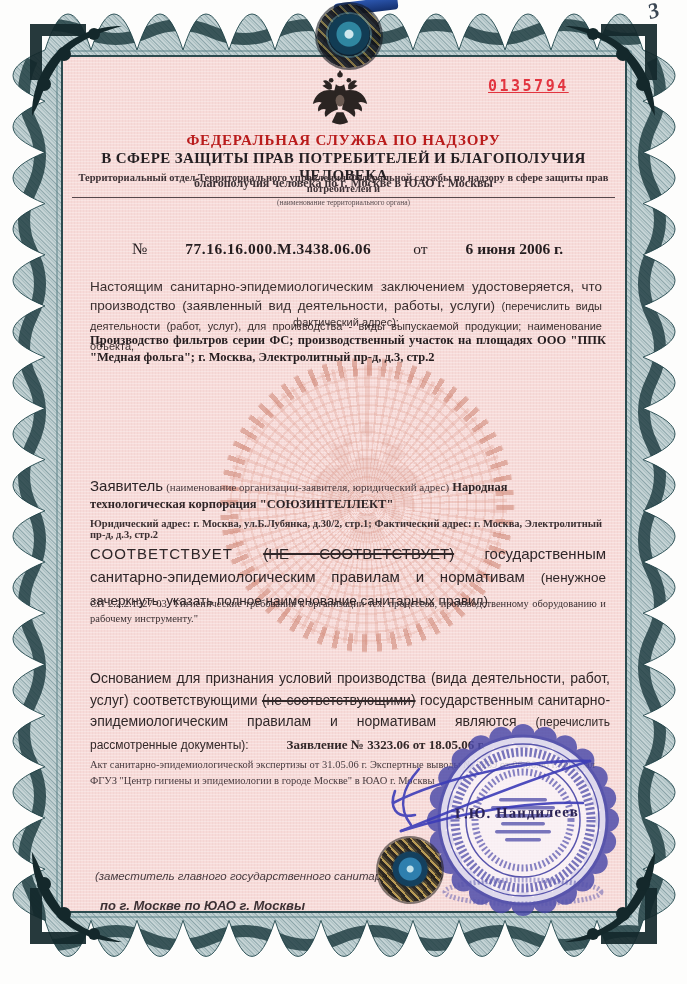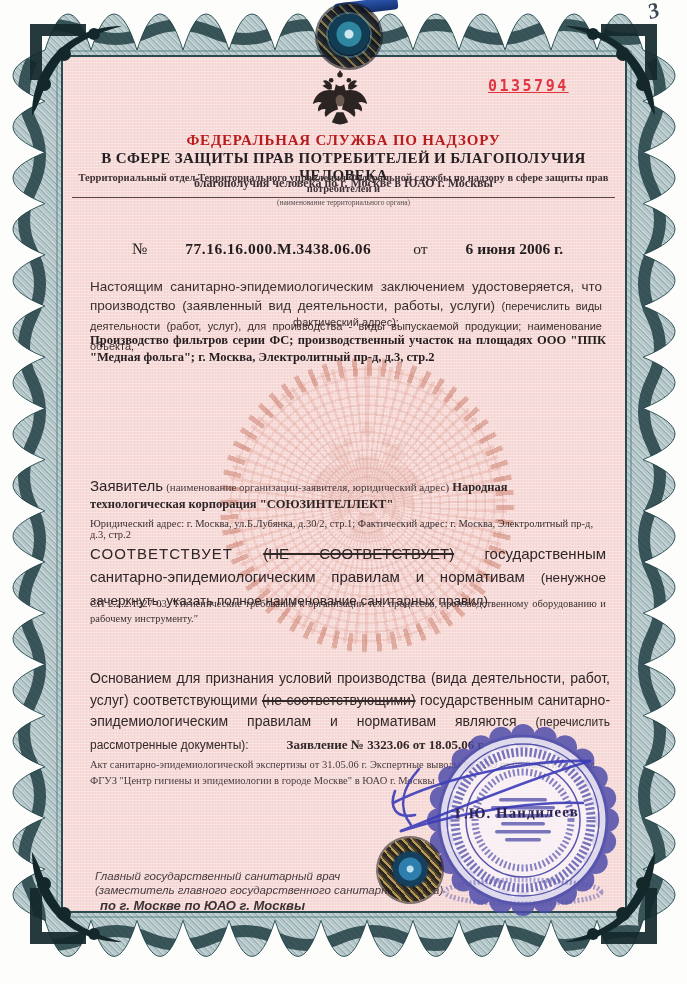--- a/index.html
+++ b/index.html
@@ -48,21 +48,21 @@
     opacity:.75;}
   .rosette-edge{position:absolute;left:219px;top:357px;width:296px;height:296px;border-radius:50%;z-index:2;
     background:repeating-conic-gradient(rgba(205,130,112,.55) 0deg 2deg, transparent 2deg 6deg);
     -webkit-mask-image:radial-gradient(circle, transparent 0 128px, #000 130px 146px, transparent 148px);
     mask-image:radial-gradient(circle, transparent 0 128px, #000 130px 146px, transparent 148px);}
   .wm-eagle{position:absolute;left:292px;top:420px;width:150px;height:150px;opacity:.13;z-index:2;}
   .applicant{left:90px;top:477px;width:516px;font-size:12.5px;line-height:17px;color:#2e2527;}
   .applicant .lbl{font-family:"Liberation Sans",sans-serif;font-size:15px;}
   .applicant .cap{font-size:11px;color:#473a3e;}
   .applicant .name{font-weight:bold;}
-  .addresses{left:90px;top:518px;width:516px;font-size:10.5px;font-weight:400;color:#3a2f31;}
+  .addresses{left:90px;top:518px;width:516px;font-size:10.5px;font-weight:700;color:#3a2f31;}
   .compliance{left:90px;top:543px;width:516px;font-size:15px;line-height:22.5px;color:#2f2628;}
   .compliance .word{letter-spacing:1px;}
   .strike{text-decoration:line-through;text-decoration-thickness:1.5px;}
   .compliance .note{font-size:13.5px;}
   .rules{left:90px;top:596px;width:516px;font-size:10.5px;line-height:15px;color:#3a2f31;}
   .basis{left:90px;top:668px;width:520px;font-size:14px;line-height:21.5px;color:#312829;}
   .basis .note{font-size:12px;}
   .basis .statement{font-family:"Liberation Serif",serif;font-weight:bold;font-size:13px;margin-left:34px;}
   .act{left:90px;top:757px;width:505px;font-size:10.5px;line-height:15.5px;color:#473a3e;}
   .valid{left:95px;top:843px;width:340px;font-size:14.5px;color:#37292c;}
@@ -174,21 +174,20 @@
   <div class="txt basis sans just">
     <span>Основанием для признания условий производства (вида деятельности, работ, услуг) соответствующими</span>
     <span class="strike">(не соответствующими)</span>
     <span>государственным санитарно-эпидемиологическим правилам и нормативам являются</span>
     <span class="note">(перечислить рассмотренные документы):</span>
     <span class="statement">Заявление № 3323.06 от 18.05.06 г.</span>
   </div>
   <div class="txt act just">Акт санитарно-эпидемиологической экспертизы от 31.05.06 г. Экспертные выводы № 3239 от 06.06.06 г. Филиал ФГУЗ "Центр гигиены и эпидемиологии в городе Москве" в ЮАО г. Москвы</div>
 
   <div class="txt official sans">
-    <div>Главный государственный санитарный врач</div>
     <div>(заместитель главного государственного санитарного врача)</div>
   </div>
   <div class="txt region sans">по г. Москве по ЮАО г. Москвы</div>
 
   <svg class="stamp" viewBox="0 0 196 196">
     <defs>
         <circle id="bump" cx="84" cy="0" r="12"></circle>
       </defs>
     <g fill="#4b4aa9" opacity="0.9" transform="translate(98,98)">
       <use href="#bump"></use>

